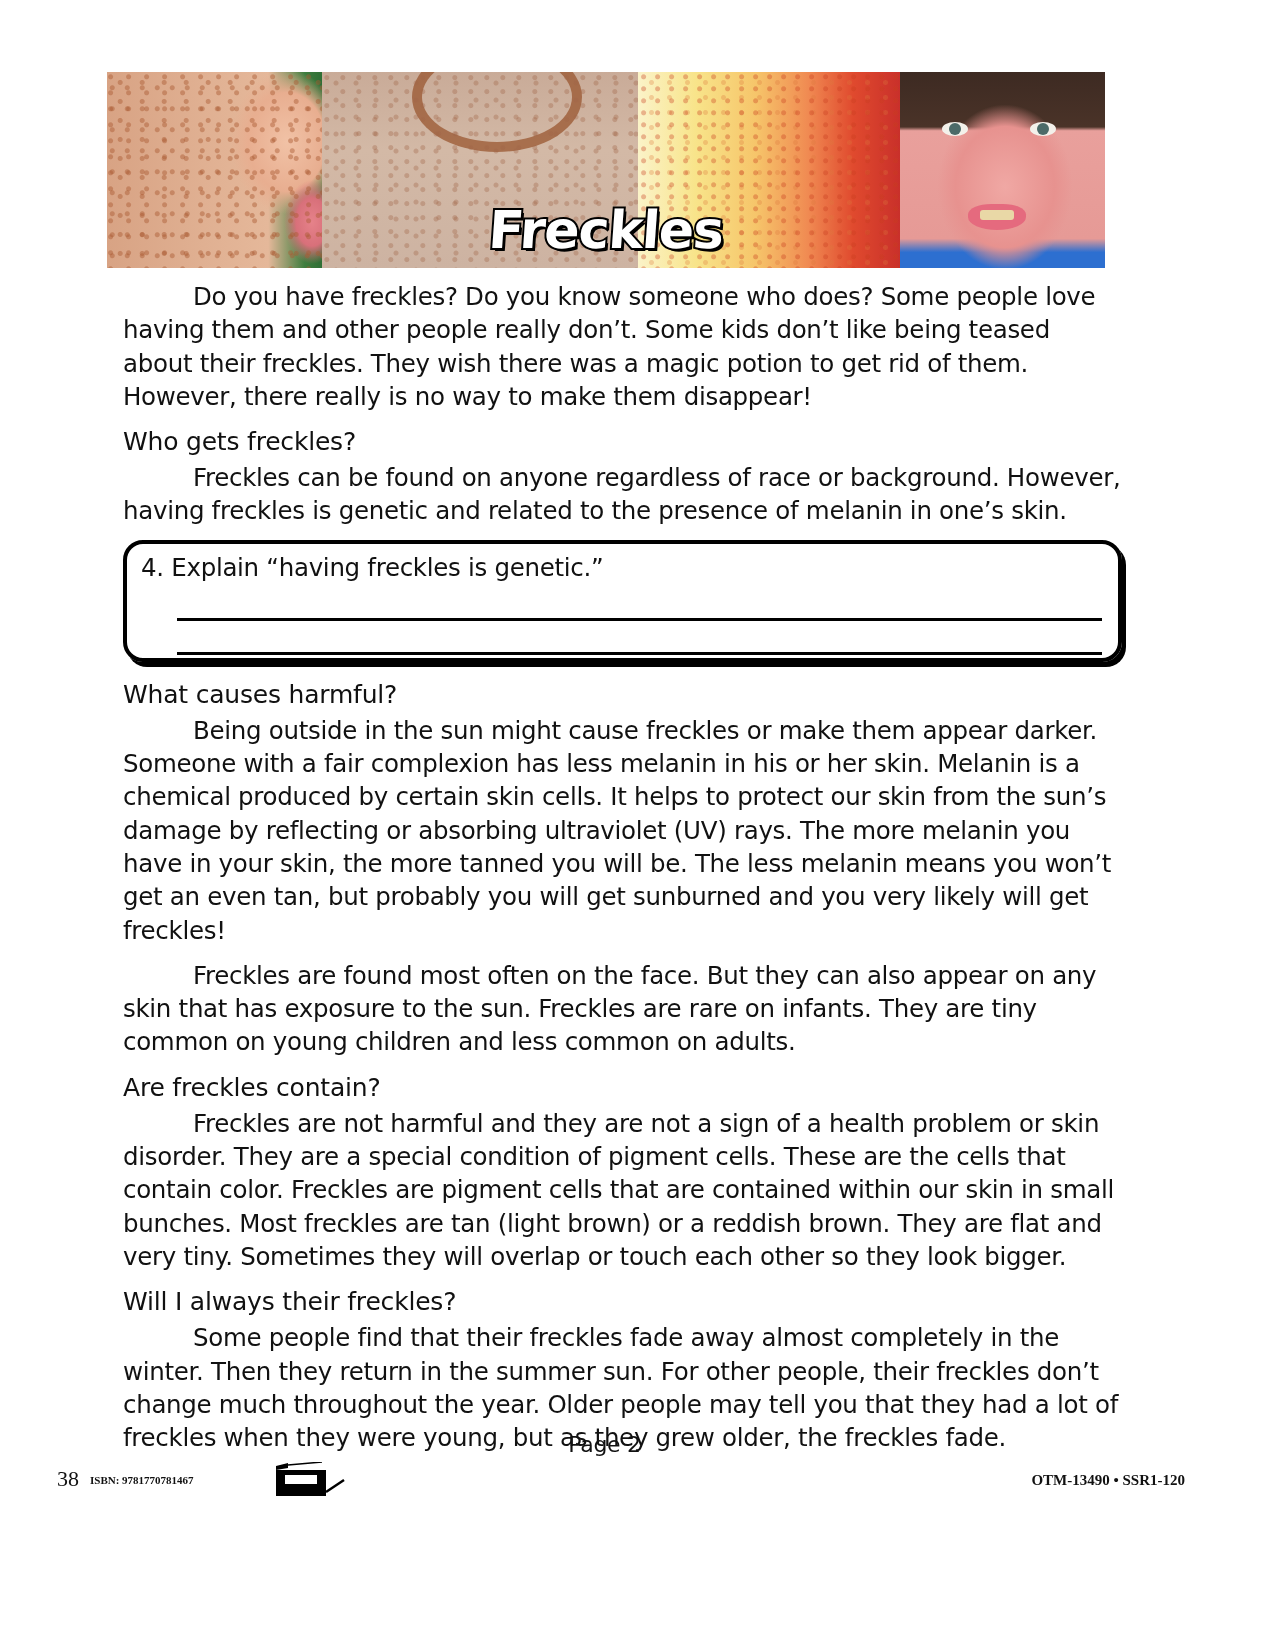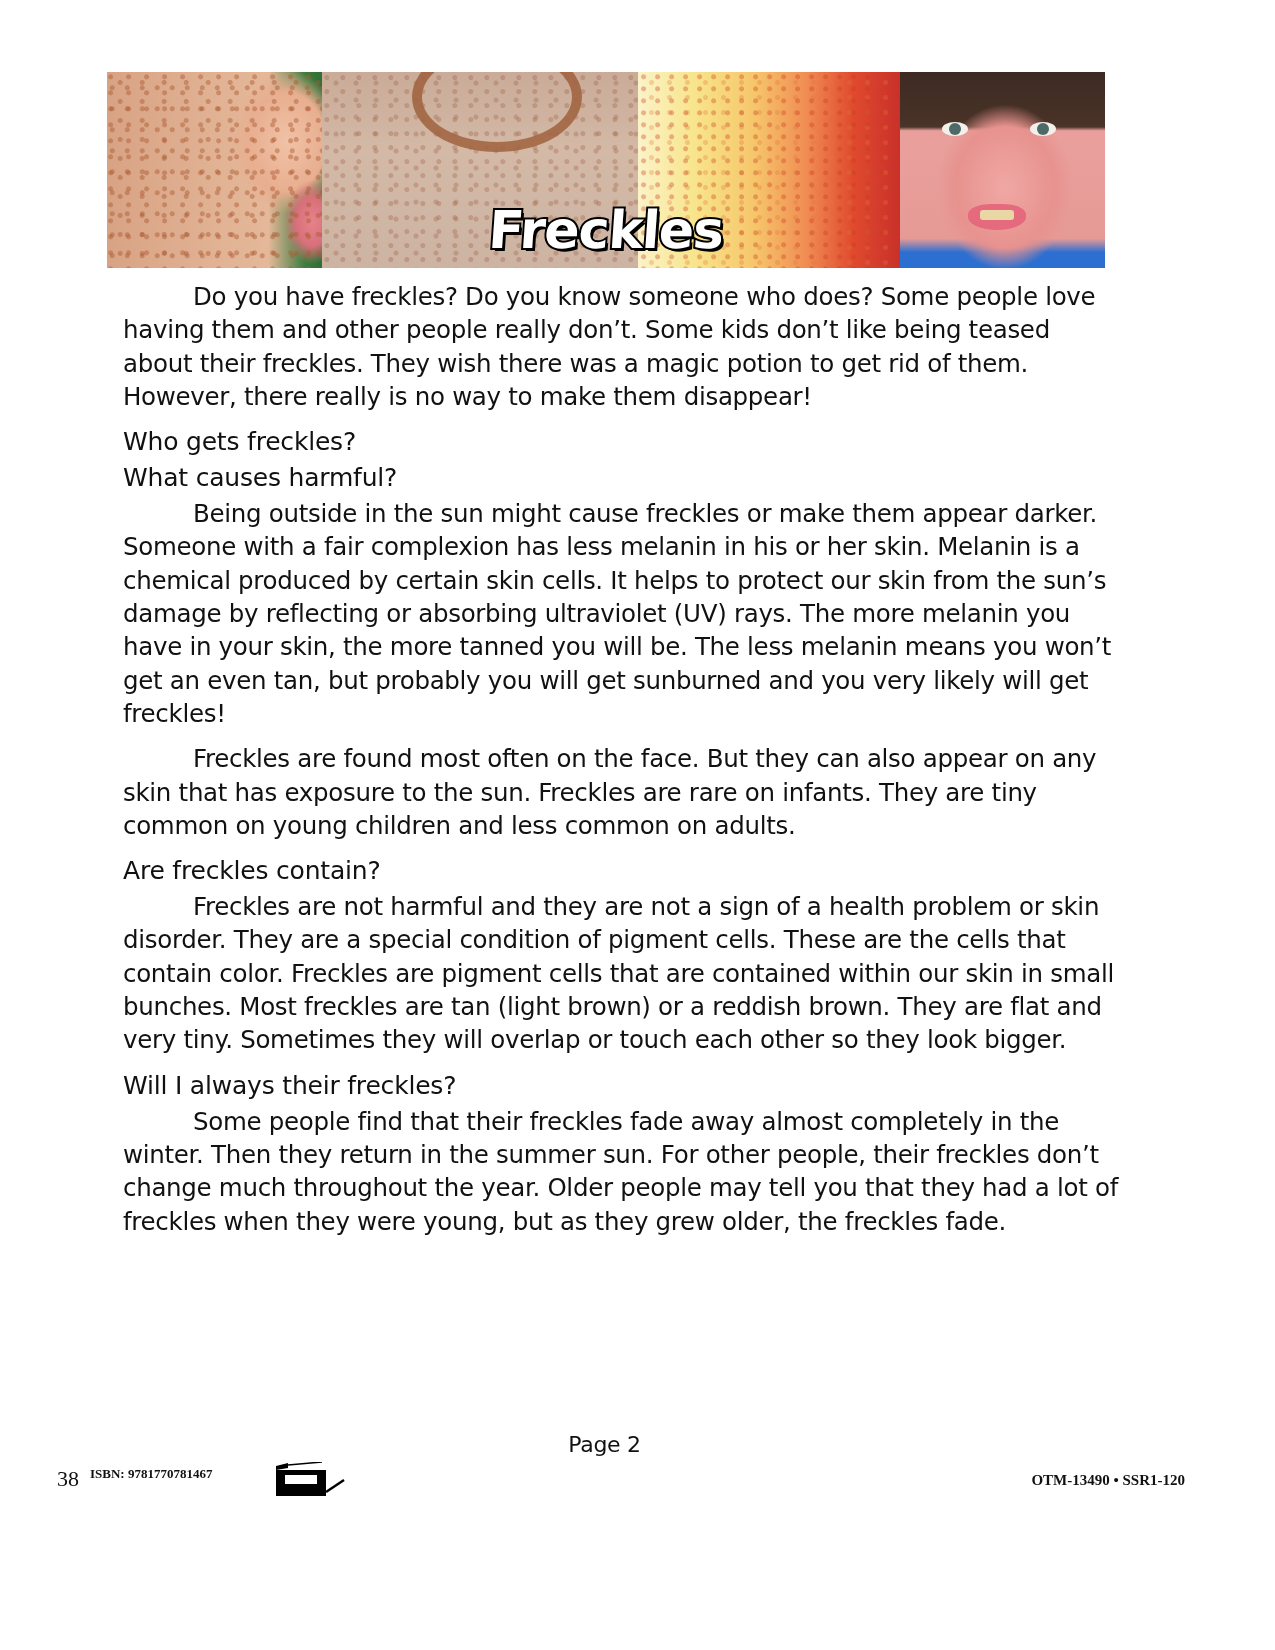--- a/index.html
+++ b/index.html
@@ -161,22 +161,22 @@
       letter-spacing: -0.3px;
       transform: translateX(-33px);
     }
     .footer {
       position: absolute;
       left: 90px; right: 90px; top: 1462px;
       height: 34px;
       font-family: "Liberation Serif", serif;
     }
     .isbn {
-      position: absolute; left: 0; top: 4px;
-      font-weight: bold; font-size: 13px;
+      position: absolute; left: 0; top: 12px;
+      font-weight: bold; font-size: 11px;
       font-family: "Liberation Serif", serif;
     }
     .copier-icon {
       position: absolute; left: 186px; top: 0;
       width: 70px; height: 34px;
     }
     .page-number {
       position: absolute; left: 0; right: 0; top: 4px;
       font-size: 22px;
       font-family: "Liberation Serif", serif;
@@ -201,22 +201,28 @@
     <span class="mouth"></span>
   </div>
   <div class="banner-title">Freckles</div>
 </div>
 
 <div class="content">
   <p class="para">Do you have freckles? Do you know someone who does? Some people love having them and other people really don’t. Some kids don’t like being teased about their freckles. They wish there was a magic potion to get rid of them. However, there really is no way to make them disappear!</p>
 
   <section>
     <h2 class="heading">Who gets freckles?</h2>
-  </section>
-
+    <p class="para" style="margin-bottom:0;">Freckles can be found on anyone regardless of race or background. However, having freckles is genetic and related to the presence of melanin in one’s skin.</p>
+  </section>
+
+  <div class="question-box">
+    <div class="question-text">4. Explain “having freckles is genetic.”</div>
+    <div class="answer-line l1"></div>
+    <div class="answer-line l2"></div>
+  </div>
 
   <section>
     <h2 class="heading">What causes harmful?</h2>
     <p class="para">Being outside in the sun might cause freckles or make them appear darker. Someone with a fair complexion has less melanin in his or her skin. Melanin is a chemical produced by certain skin cells. It helps to protect our skin from the sun’s damage by reflecting or absorbing ultraviolet (UV) rays. The more melanin you have in your skin, the more tanned you will be. The less melanin means you won’t get an even tan, but probably you will get sunburned and you very likely will get freckles!</p>
     <p class="para">Freckles are found most often on the face. But they can also appear on any skin that has exposure to the sun. Freckles are rare on infants. They are tiny common on young children and less common on adults.</p>
   </section>
 
   <section>
     <h2 class="heading">Are freckles contain?</h2>
     <p class="para">Freckles are not harmful and they are not a sign of a health problem or skin disorder. They are a special condition of pigment cells. These are the cells that contain color. Freckles are pigment cells that are contained within our skin in small bunches. Most freckles are tan (light brown) or a reddish brown. They are flat and very tiny. Sometimes they will overlap or touch each other so they look bigger.</p>

